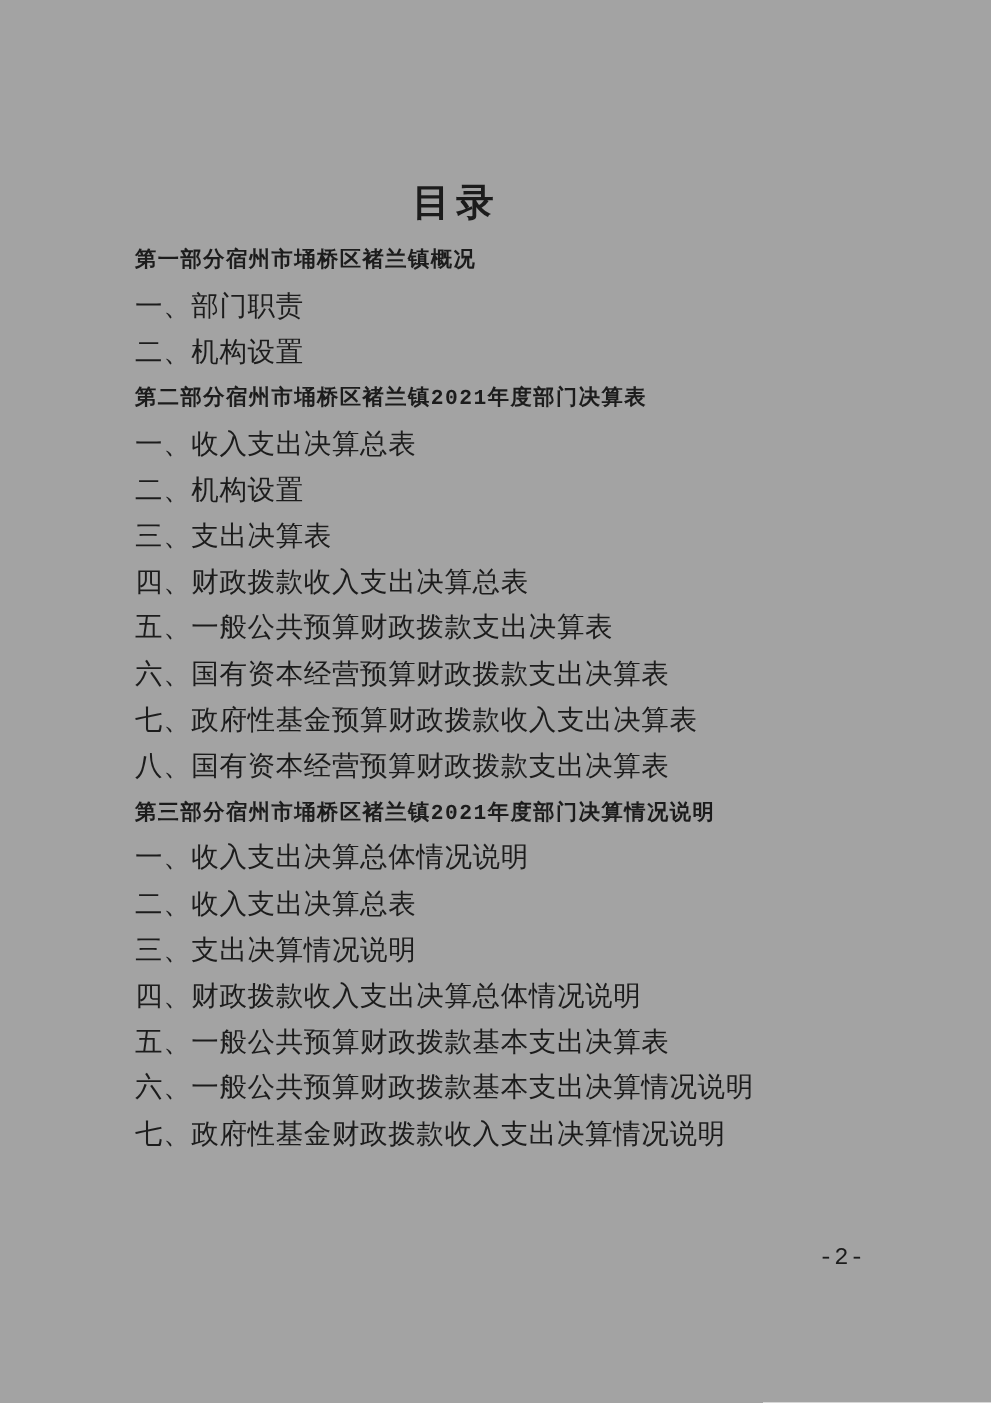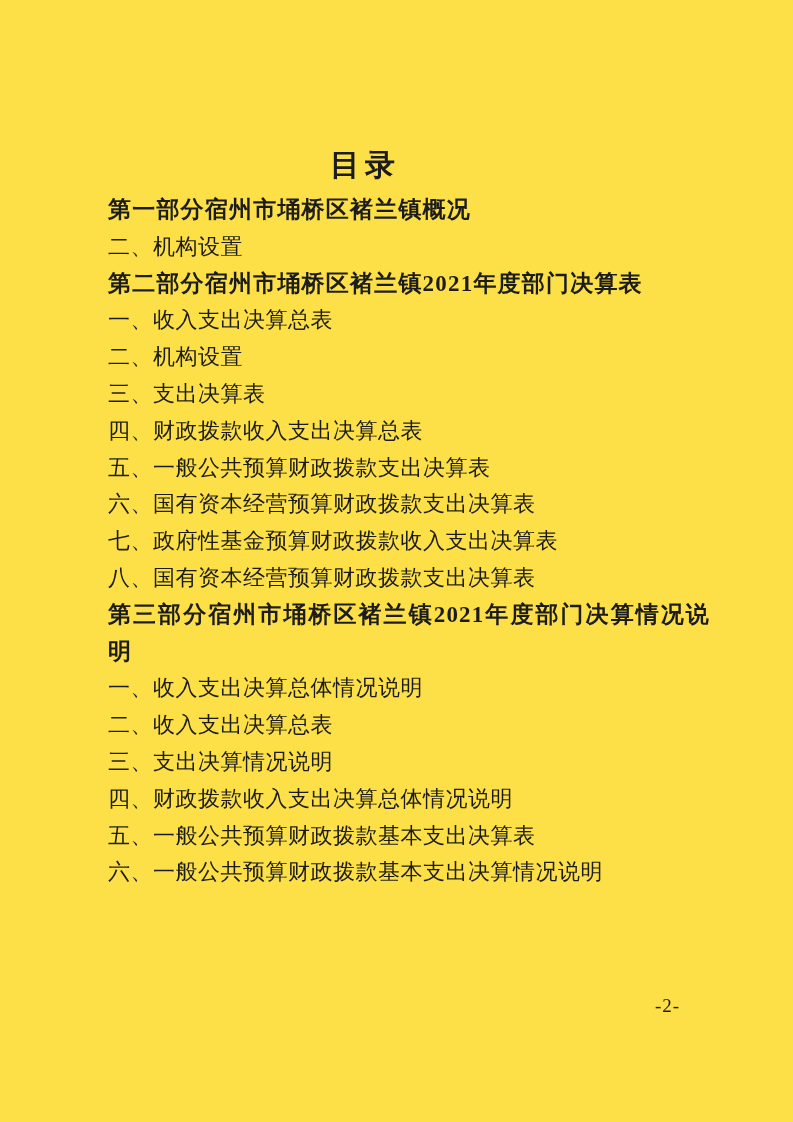--- a/index.html
+++ b/index.html
@@ -4,23 +4,23 @@
 <style>
   html, body {
     margin: 0;
     padding: 0;
     background: #ffffff;
   }
   .page {
     position: relative;
     width: 793px;
     height: 1122px;
-    background: #fde047;
+    background: #a3a3a3;
     overflow: hidden;
-    font-family: Liberation Serif, serif;
+    font-family: Liberation Mono, monospace;
     color: #1c1c1c;
   }
   .content {
     position: absolute;
     left: 108px;
     top: 145px;
     width: 602px;
   }
   .doc-title {
     height: 47px;
@@ -31,21 +31,21 @@
     text-align: center;
     margin-right: 88px;
     white-space: nowrap;
   }
   .line {
     line-height: 36.8px;
     font-size: 22px;
     letter-spacing: 0.5px;
   }
   .heading {
-    font-size: 23px;
+    font-size: 17px;
     font-weight: bold;
     letter-spacing: 1.2px;
     text-align: justify;
   }
   .page-number {
     position: absolute;
     left: 655px;
     top: 995px;
     font-size: 19px;
     letter-spacing: 1px;
@@ -54,20 +54,21 @@
 </head>
 <body>
 
 <div class="page">
   <div class="content">
 
     <div class="doc-title">目录</div>
 
     <div>
       <div class="line heading">第一部分宿州市埇桥区褚兰镇概况</div>
+      <div class="line">一、部门职责</div>
       <div class="line">二、机构设置</div>
     </div>
 
     <div>
       <div class="line heading">第二部分宿州市埇桥区褚兰镇2021年度部门决算表</div>
       <div class="line">一、收入支出决算总表</div>
       <div class="line">二、机构设置</div>
       <div class="line">三、支出决算表</div>
       <div class="line">四、财政拨款收入支出决算总表</div>
       <div class="line">五、一般公共预算财政拨款支出决算表</div>
@@ -77,18 +78,19 @@
     </div>
 
     <div>
       <div class="line heading">第三部分宿州市埇桥区褚兰镇2021年度部门决算情况说明</div>
       <div class="line">一、收入支出决算总体情况说明</div>
       <div class="line">二、收入支出决算总表</div>
       <div class="line">三、支出决算情况说明</div>
       <div class="line">四、财政拨款收入支出决算总体情况说明</div>
       <div class="line">五、一般公共预算财政拨款基本支出决算表</div>
       <div class="line">六、一般公共预算财政拨款基本支出决算情况说明</div>
+      <div class="line">七、政府性基金财政拨款收入支出决算情况说明</div>
     </div>
 
   </div>
 
   <div class="page-number">-2-</div>
 </div>
 
 </body></html>

